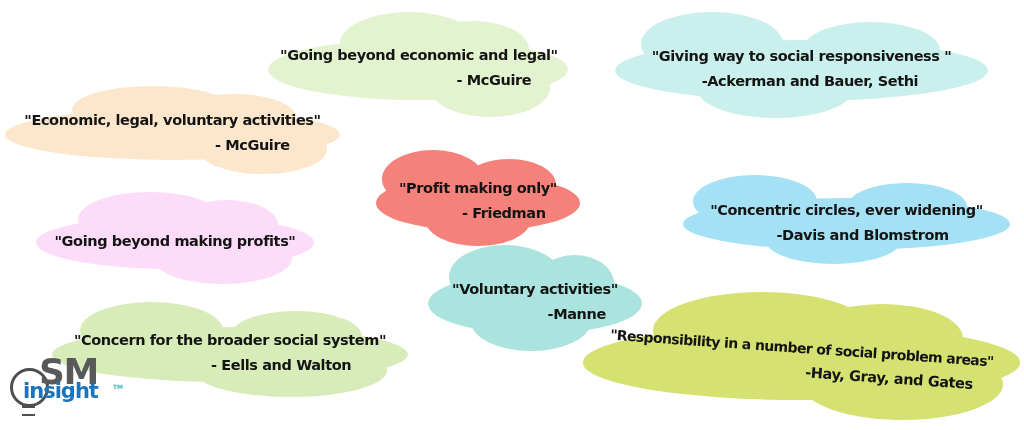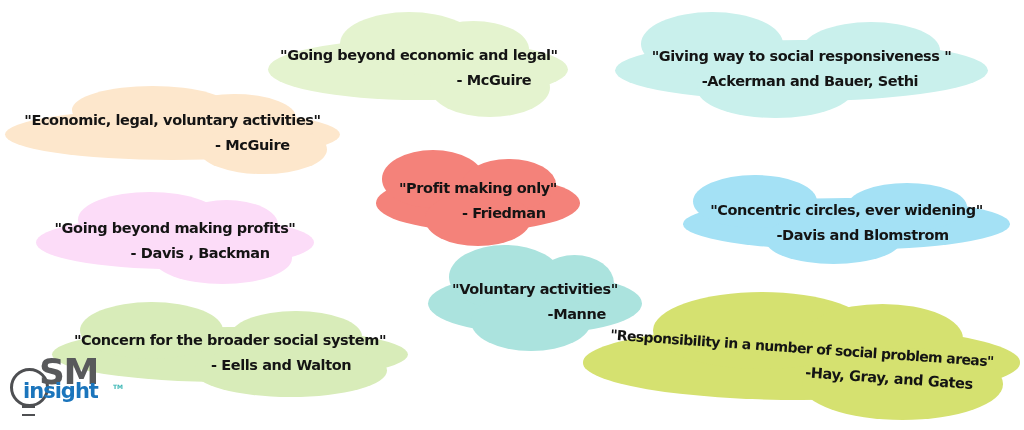--- a/index.html
+++ b/index.html
@@ -162,21 +162,20 @@
     </div>
   </div>
 
   <div class="cloud c5" style="--c: #fcdcf8;">
     <span class="puff p1"></span>
     <span class="puff p2"></span>
     <span class="puff p3"></span>
     <span class="puff p4"></span>
     <div class="cloud-text">
       <div class="quote">"Going beyond making profits"</div>
-      <div class="author">- Davis , Backman</div>
     </div>
   </div>
 
   <div class="cloud c6" style="--c: #a4e1f5;">
     <span class="puff p1"></span>
     <span class="puff p2"></span>
     <span class="puff p3"></span>
     <span class="puff p4"></span>
     <div class="cloud-text">
       <div class="quote">"Concentric circles, ever widening"</div>

